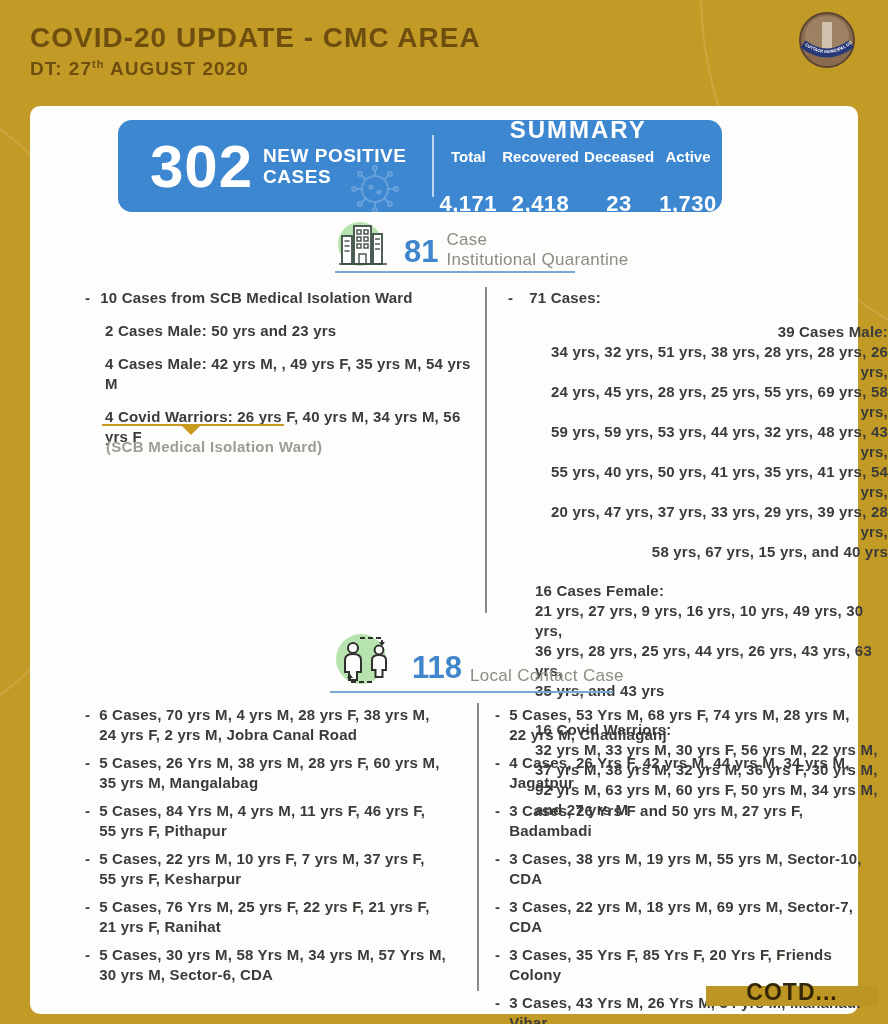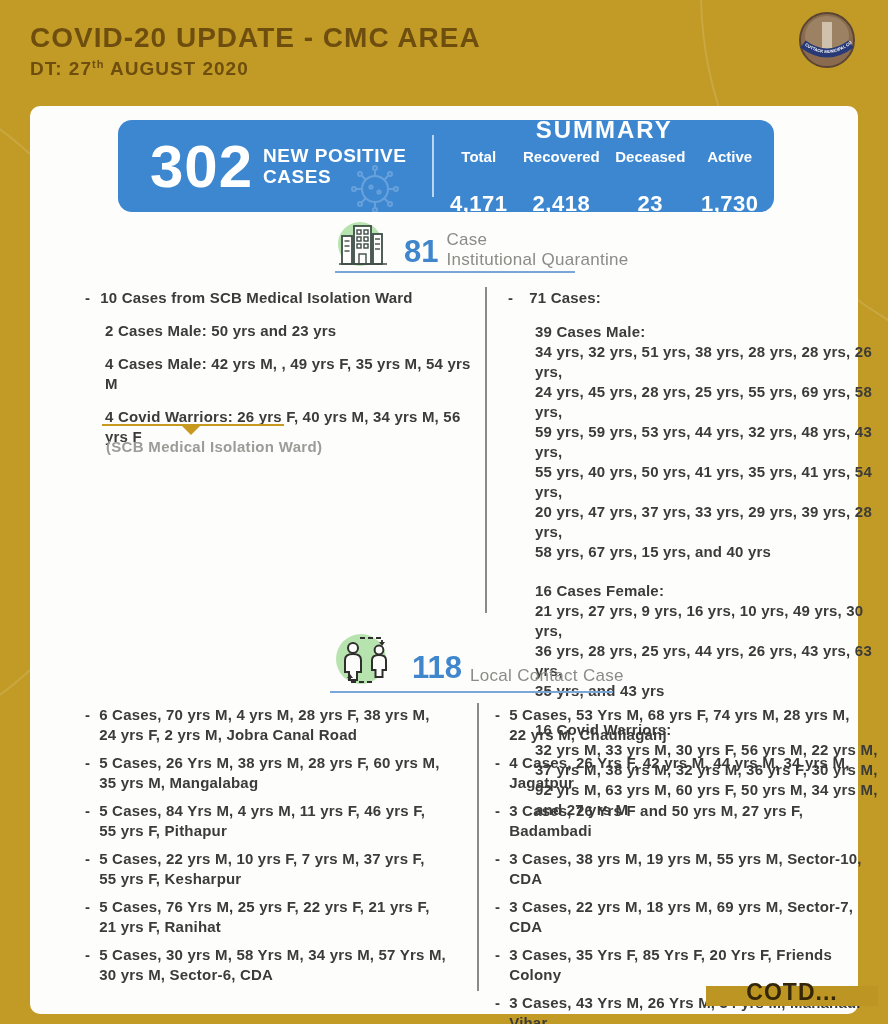--- a/index.html
+++ b/index.html
@@ -15,21 +15,21 @@
   .hdr-title{position:absolute;left:30px;top:22px;font-size:28px;font-weight:bold;
     color:#6e4e0e;letter-spacing:1px;}
   .hdr-date{position:absolute;left:30px;top:58px;font-size:19px;font-weight:bold;
     color:#6e4e0e;letter-spacing:1px;}
   .hdr-date sup{font-size:11px;}
   .logo{position:absolute;left:795px;top:10px;width:64px;height:64px;}
 
   .card{position:absolute;left:30px;top:106px;width:828px;height:908px;
     background:#fdfdfb;border-radius:10px;}
 
-  .hero{position:absolute;left:88px;top:14px;width:656px;height:92px;
+  .hero{position:absolute;left:88px;top:14px;width:604px;height:92px;
     background:#3d87d1;border-radius:14px;display:flex;align-items:center;color:#fff;}
   .hero-num{font-size:60px;font-weight:bold;margin-left:32px;letter-spacing:1px;}
   .hero-label{font-size:19px;font-weight:bold;line-height:21px;margin-left:10px;letter-spacing:0.5px;}
   .hero-div{width:2px;height:62px;background:rgba(255,255,255,0.65);margin-left:26px;}
   .hero-right{flex:1;display:flex;flex-direction:column;align-items:center;}
   .hero-sumtitle{font-size:24px;font-weight:bold;letter-spacing:2px;margin-bottom:4px;}
   .hero-stats{display:flex;width:100%;justify-content:space-evenly;}
   .stat{display:flex;flex-direction:column;align-items:center;gap:26px;}
   .stat-label{font-size:15px;font-weight:bold;}
   .stat-value{font-size:22px;font-weight:bold;letter-spacing:0.5px;}
@@ -196,21 +196,21 @@
   <div class="gold-tri"></div>
   <div class="iq-note">(SCB Medical Isolation Ward)</div>
 
   <div class="vdiv vdiv-iq"></div>
 
   <div class="iq-right body-text">
     <div class="hrow">
       <span>-</span>
       <span>71 Cases:</span>
     </div>
-    <div class="age-block" style="margin-left:27px;">39 Cases Male:
+    <div class="age-block" style="margin-left:27px;text-align:right;">39 Cases Male:
 34 yrs, 32 yrs, 51 yrs, 38 yrs, 28 yrs, 28 yrs, 26 yrs,
 24 yrs, 45 yrs, 28 yrs, 25 yrs, 55 yrs, 69 yrs, 58 yrs,
 59 yrs, 59 yrs, 53 yrs, 44 yrs, 32 yrs, 48 yrs, 43 yrs,
 55 yrs, 40 yrs, 50 yrs, 41 yrs, 35 yrs, 41 yrs, 54 yrs,
 20 yrs, 47 yrs, 37 yrs, 33 yrs, 29 yrs, 39 yrs, 28 yrs,
 58 yrs, 67 yrs, 15 yrs, and 40 yrs</div>
     <div class="age-block" style="margin-left:27px;margin-top:19px;">16 Cases Female:
 21 yrs, 27 yrs, 9 yrs, 16 yrs, 10 yrs, 49 yrs, 30 yrs,
 36 yrs, 28 yrs, 25 yrs, 44 yrs, 26 yrs, 43 yrs, 63 yrs,
 35 yrs, and 43 yrs</div>

